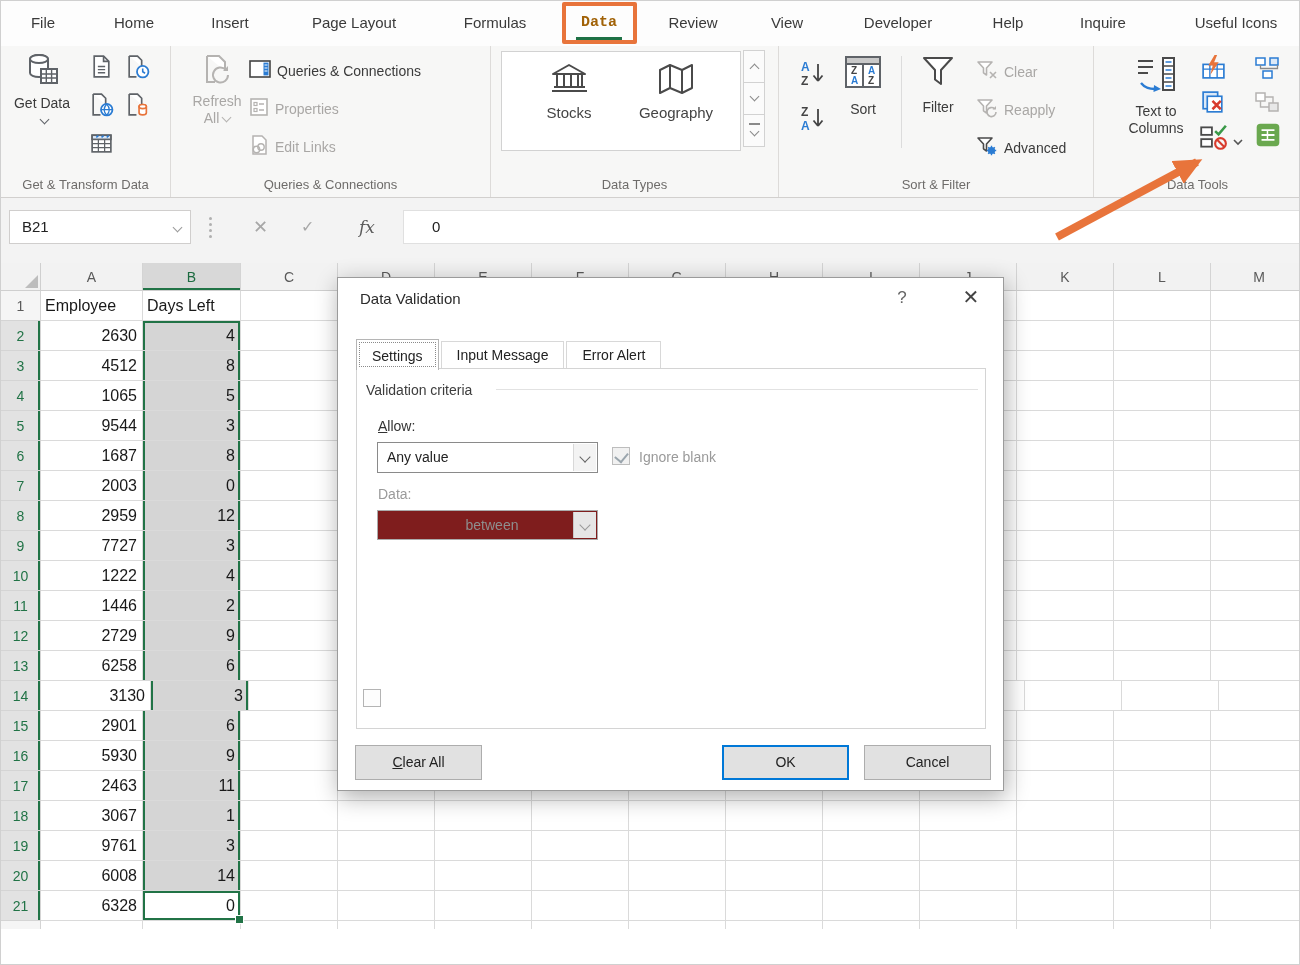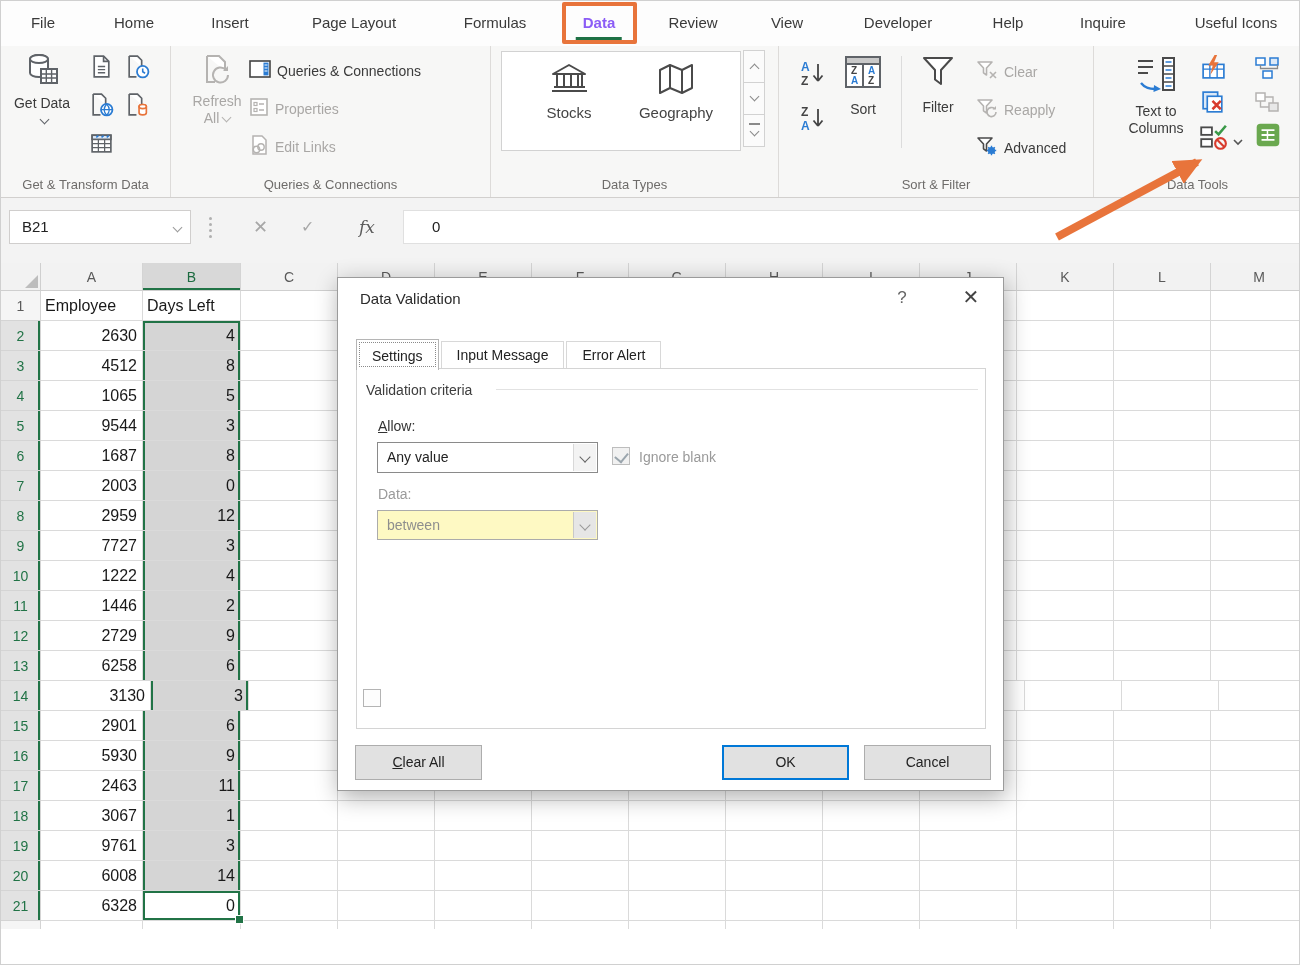--- a/index.html
+++ b/index.html
@@ -2,21 +2,21 @@
 <html><head>
 <meta charset="utf-8">
 <style>
   html,body{margin:0;padding:0;background:#e9e9e9;}
   *{box-sizing:border-box;font-family:"Liberation Sans",sans-serif;}
   .app{position:relative;width:1300px;height:965px;background:#fff;overflow:hidden;border:1px solid #d0d0d0;}
 
   
   .tabbar{position:absolute;left:0;top:0;width:1300px;height:45px;background:#fdfdfd;}
   .rtab{position:absolute;top:0;height:44px;line-height:44px;transform:translateX(-50%);font-size:15px;color:#3a3a3a;white-space:nowrap;cursor:default;}
-  .rtab.active{color:#8b5cf6;font-weight:600;}
+  .rtab.active{color:#a16207;font-weight:600;font-family:Liberation Mono, monospace;}
   .rtab.active::after{content:'';position:absolute;left:50%;transform:translateX(-50%);bottom:4px;width:46px;height:4px;background:#1e7145;}
   .tab-highlight{position:absolute;left:561px;top:1px;width:75px;height:42px;border:4px solid #e8743b;border-radius:2px;z-index:6;pointer-events:none;}
 
   
   .ribbon{position:absolute;left:0;top:45px;width:1300px;height:152px;background:#f7f7f6;border-bottom:1px solid #d2d0ce;}
   .rgroup{position:absolute;top:0;height:151px;border-right:1px solid #dddbd9;}
   .rgroup-label{position:absolute;bottom:5px;left:0;width:100%;text-align:center;font-size:13px;color:#6e6c6a;white-space:nowrap;}
   .bigbtn{position:absolute;text-align:center;font-size:14px;color:#3b3b3b;line-height:17px;cursor:default;}
   .bigbtn .bicon{display:block;margin:0 auto 3px auto;}
   .smallbtn{position:absolute;display:flex;align-items:center;gap:6px;font-size:14px;color:#3b3b3b;white-space:nowrap;cursor:default;}
@@ -72,21 +72,21 @@
   .dtab{padding:5px 15px 6px 15px;font-size:14px;color:#222;border:1px solid #d8d8d8;border-bottom:none;background:#fff;margin-right:2px;cursor:default;}
   .dtab.active{outline:1px dotted #8a8a8a;outline-offset:-4px;border-color:#b5b5b5;padding-top:8px;position:relative;z-index:3;margin-bottom:-1px;}
   .dlg-panel{position:absolute;left:18px;top:90px;width:630px;height:361px;border:1px solid #d4d4d4;background:#fff;}
   .dlg-section{position:absolute;left:24px;top:104px;font-size:14px;color:#3d3d3d;background:#fff;padding:0 4px;z-index:2;}
   .dlg-secline{position:absolute;left:158px;top:111px;width:482px;height:1px;background:#e2e2e2;}
   .dlg-label{position:absolute;font-size:14px;color:#333;}
   .dlg-label.dis{color:#9a9a9a;}
   .combo{position:absolute;width:221px;height:31px;background:#fff;border:1px solid #8a8a8a;font-size:14px;color:#222;line-height:29px;padding-left:9px;cursor:default;}
   .combo .cbtn{position:absolute;right:1px;top:1px;bottom:1px;width:23px;background:#f3f3f3;border-left:1px solid #d8d8d8;}
   .combo .cbtn::after{content:'';position:absolute;left:7px;top:9px;width:7px;height:7px;border-right:1.6px solid #666;border-bottom:1.6px solid #666;transform:rotate(45deg);}
-  .combo.dis{background:#fef9c3;border-color:#ababab;color:#8e8e8e;}
+  .combo.dis{background:#7f1d1d;border-color:#ababab;color:#8e8e8e;text-align:center;}
   .combo.dis .cbtn{background:#e6e6e6;border-left-color:#c8c8c8;}
   .combo.dis .cbtn::after{border-color:#9a9a9a;}
   .cbox{position:absolute;width:18px;height:18px;background:#fff;border:1px solid #a6a6a6;cursor:default;}
   .cbox.dis-checked{background:#f1f1f1;border-color:#bdbdbd;}
   .cbox.dis-checked::after{content:'';position:absolute;left:4px;top:2px;width:7px;height:10px;border-right:2px solid #9aa5ad;border-bottom:2px solid #9aa5ad;transform:rotate(40deg);}
   .cbox.unchecked{border-color:#b4b4b4;background:#fdfdfd;}
   .dlg-btn{position:absolute;width:127px;height:35px;background:#e1e1e1;border:1px solid #adadad;font-size:14px;color:#222;text-align:center;line-height:33px;cursor:default;}
   .dlg-btn.ok{border:2px solid #0078d7;line-height:31px;}
 
   

